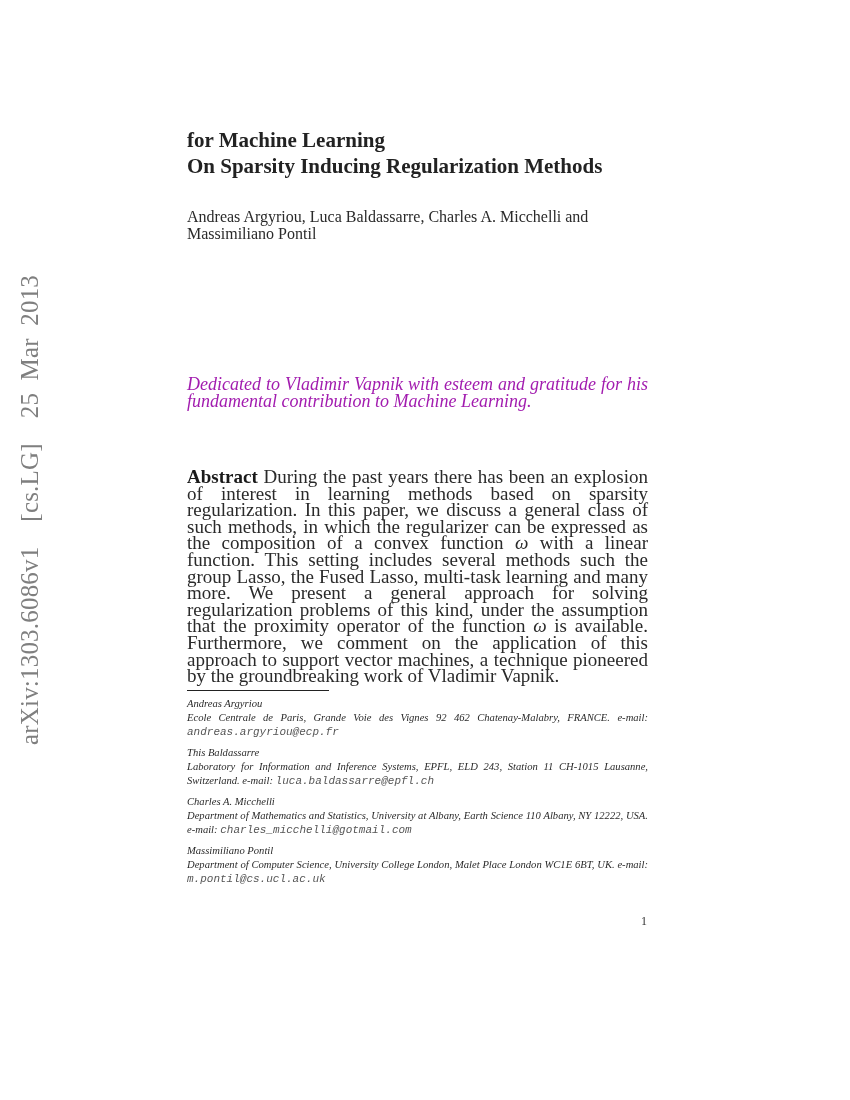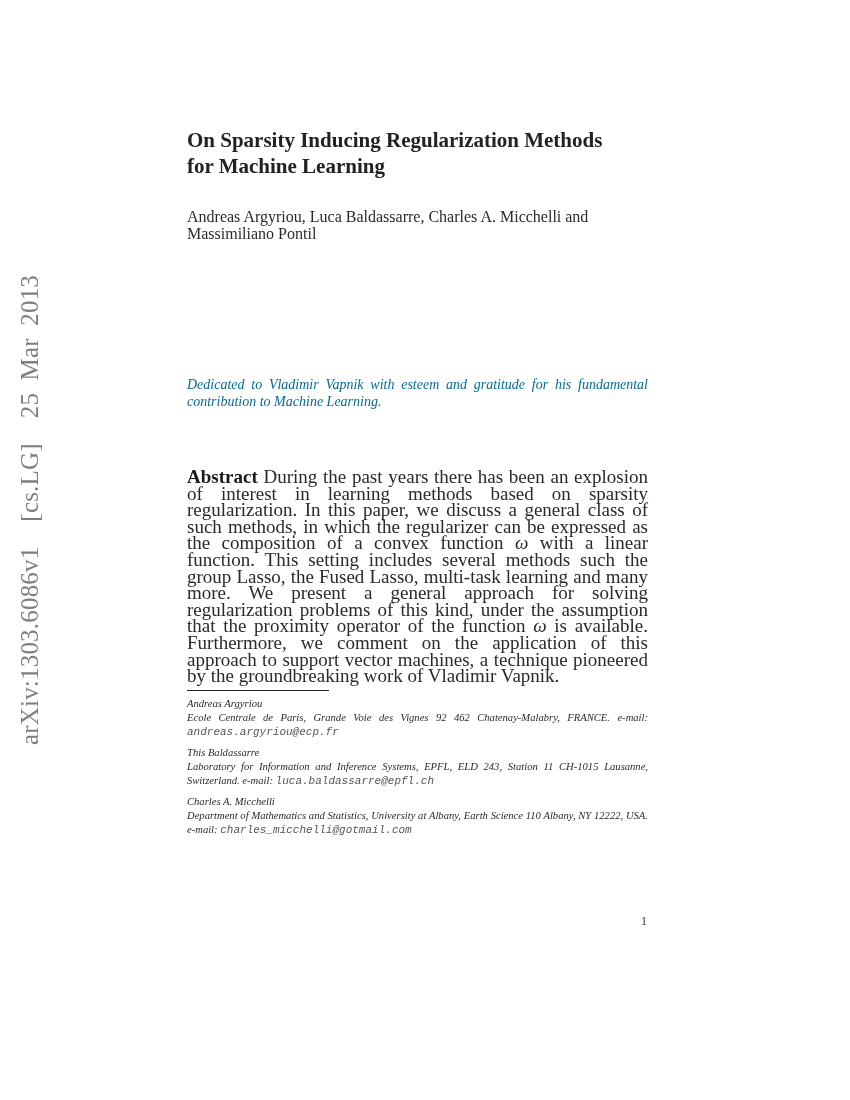--- a/index.html
+++ b/index.html
@@ -52,24 +52,24 @@
     font-size: 16px;
     line-height: 17px;
     color: #2a2a2a;
   }
   .dedication {
     position: absolute;
     left: 187px;
     top: 376px;
     width: 461px;
     font-style: italic;
-    font-size: 14px;
+    font-size: 18px;
     line-height: 17px;
     text-align: justify;
-    color: #0369a1;
+    color: #a21caf;
   }
   .abstract {
     position: absolute;
     left: 187px;
     top: 469px;
     width: 461px;
     font-size: 19px;
     line-height: 16.6px;
     text-align: justify;
     color: #2a2a2a;
@@ -113,22 +113,22 @@
   }
 </style>
 </head>
 <body>
 
 <div class="arxiv-stamp">
   <span><span style="display:inline">arXiv:1303.6086v1</span>&nbsp;&nbsp;<span style="display:inline">[cs.LG]</span>&nbsp;&nbsp;<span style="display:inline">25 Mar 2013</span></span>
 </div>
 
 <div class="title">
+  <div>for Machine Learning</div>
   <div>On Sparsity Inducing Regularization Methods</div>
-  <div>for Machine Learning</div>
 </div>
 
 <div class="authors">Andreas Argyriou, Luca Baldassarre, Charles A. Micchelli and Massimiliano Pontil</div>
 
 <div class="dedication">Dedicated to Vladimir Vapnik with esteem and gratitude for his fundamental contribution to Machine Learning.</div>
 
 <div class="abstract"><b>Abstract</b><span> During the past years there has been an explosion of interest in learning methods based on sparsity regularization. In this paper, we discuss a general class of such methods, in which the regularizer can be expressed as the composition of a convex function </span><i>ω</i><span> with a linear function. This setting includes several methods such the group Lasso, the Fused Lasso, multi-task learning and many more. We present a general approach for solving regularization problems of this kind, under the assumption that the proximity operator of the function </span><i>ω</i><span> is available. Furthermore, we comment on the application of this approach to support vector machines, a technique pioneered by the groundbreaking work of Vladimir Vapnik.</span></div>
 
 <div class="footnote-rule"></div>
 
@@ -141,15 +141,20 @@
   <div class="affil">
     <span class="name">This Baldassarre</span>
     <span>Laboratory for Information and Inference Systems, EPFL, ELD 243, Station 11 CH-1015 Lausanne, Switzerland. e-mail:</span>
     <span class="email">luca.baldassarre@epfl.ch</span>
   </div>
   <div class="affil">
     <span class="name">Charles A. Micchelli</span>
     <span>Department of Mathematics and Statistics, University at Albany, Earth Science 110 Albany, NY 12222, USA. e-mail:</span>
     <span class="email">charles_micchelli@gotmail.com</span>
   </div>
+  <div class="affil">
+    <span class="name">Massimiliano Pontil</span>
+    <span>Department of Computer Science, University College London, Malet Place London WC1E 6BT, UK. e-mail:</span>
+    <span class="email">m.pontil@cs.ucl.ac.uk</span>
+  </div>
 </div>
 
 <div class="page-number">1</div>
 
 </body></html>

